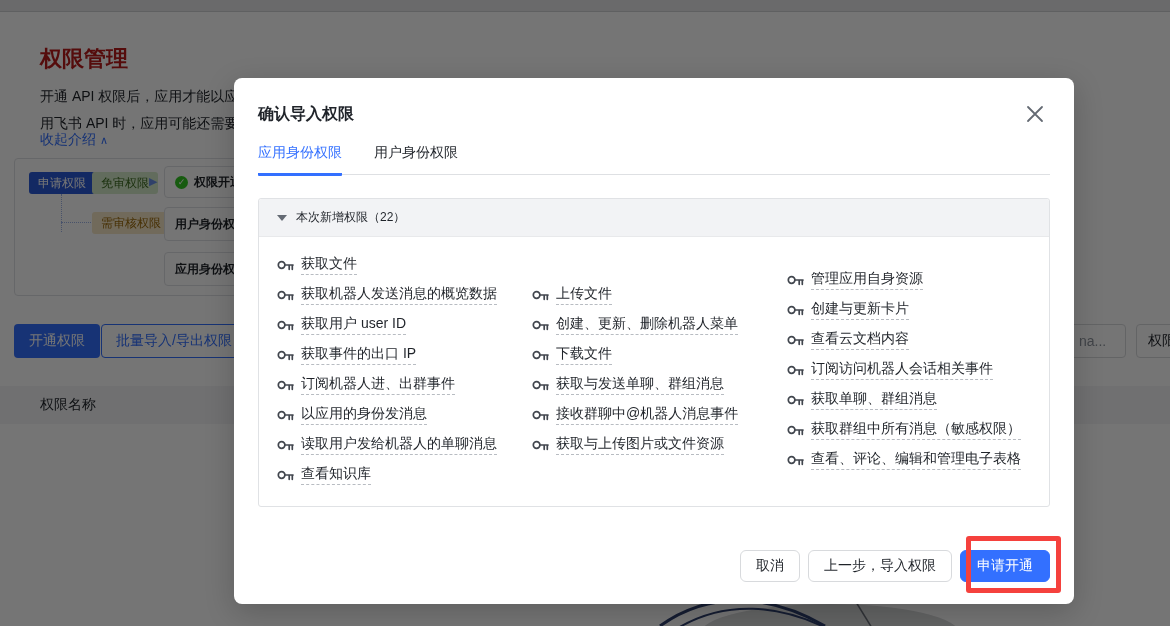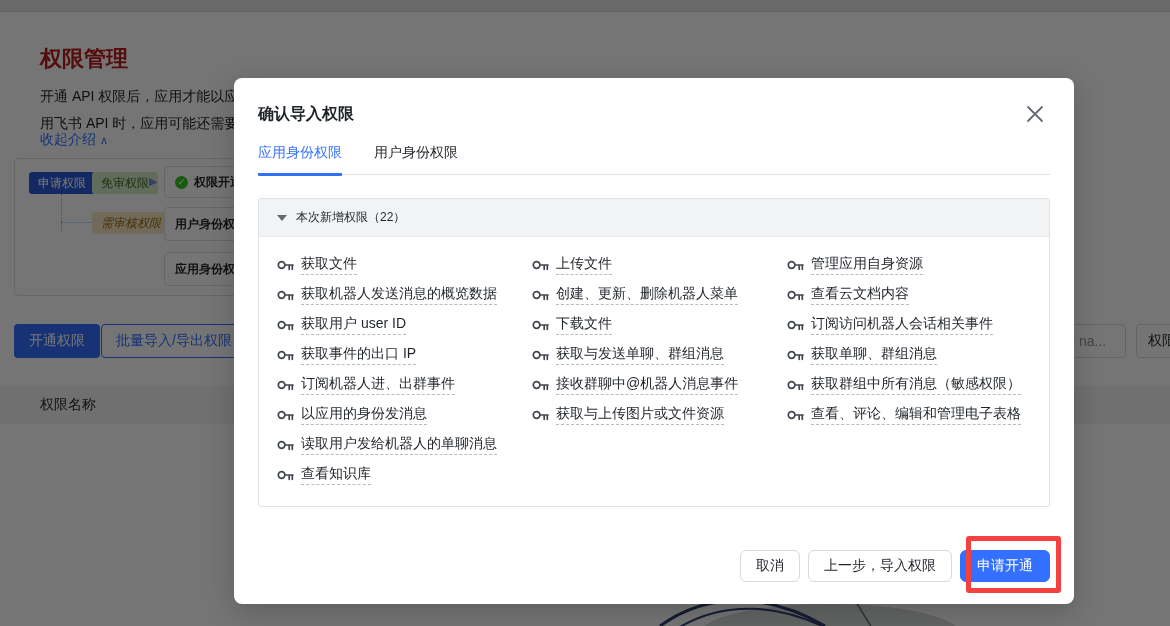--- a/index.html
+++ b/index.html
@@ -11,21 +11,21 @@
   .page-title { position:absolute; left:40px; top:44px; font-size:22px; font-weight:700; color:#b91c1c; }
   .desc-line1 { position:absolute; left:40px; top:88px; font-size:14px; color:#1f2329; }
   .desc-line2 { position:absolute; left:40px; top:115px; font-size:14px; color:#1f2329; }
   .collapse-link { position:absolute; left:40px; top:131px; font-size:14px; font-weight:500; color:#3370ff; cursor:pointer; }
   .collapse-link .caret-up { font-size:11px; margin-left:4px; }
 
   .intro-box { position:absolute; left:14px; top:158px; width:1000px; height:138px; border:1px solid #dfe1e4; border-radius:4px; background:#fff; }
   .badge { position:absolute; height:22px; line-height:22px; padding:0 9px; font-size:12px; border-radius:3px; white-space:nowrap; }
   .badge-apply { left:14px; top:13px; background:#2b5bd7; color:#fff; }
   .badge-free { left:77px; top:13px; background:#d6ecca; color:#3c6b21; }
-  .badge-review { left:77px; top:53px; background:#f6e7c6; color:#9c6a0a;font-style:italic; }
+  .badge-review { left:77px; top:53px; background:#f6e7c6; color:#9c6a0a; }
   .flow-arrow { position:absolute; left:134px; top:16px; color:#6a8fe8; font-size:11px; }
   .mini-card { position:absolute; left:149px; background:#fff; border:1px solid #dfe1e4; border-radius:4px; display:flex; align-items:center; padding:0 10px; gap:6px; white-space:nowrap; }
   .success-card { top:7px; height:32px; width:170px; font-size:12px; font-weight:600; color:#1f2329; }
   .check-dot { width:13px; height:13px; border-radius:50%; background:#34c724; color:#fff; font-size:9px; line-height:13px; text-align:center; flex:0 0 auto; }
   .user-card { top:48px; height:34px; width:170px; font-size:12px; font-weight:700; color:#1f2329; }
   .app-card { top:93px; height:34px; width:170px; font-size:12px; font-weight:700; color:#1f2329; }
   .mini-code { font-size:11px; font-weight:400; color:#8f959e; font-family:"Liberation Mono","DejaVu Sans Mono",monospace; }
   .dot-v { position:absolute; border-left:1px dotted #9db4e8; }
   .dot-h { position:absolute; border-top:1px dotted #9db4e8; }
 
@@ -48,21 +48,21 @@
   .m-close svg { display:block; }
   .tabs { position:absolute; left:24px; top:66px; width:792px; border-bottom:1px solid #dee0e3; display:flex; gap:32px; }
   .tab { font-size:14px; font-weight:500; padding-bottom:11px; cursor:pointer; }
   .tab.active { color:#3370ff; border-bottom:3px solid #3370ff; margin-bottom:-2px; border-radius:1px; }
   .tab.inactive { color:#1f2329; }
 
   .section { position:absolute; left:24px; top:120px; width:792px; height:309px; border:1px solid #e0e2e5; border-radius:3px; background:#fff; }
   .section-head { height:38px; background:#f2f3f5; border-bottom:1px solid #e8e9eb; display:flex; align-items:center; padding-left:18px; gap:9px; cursor:pointer; border-radius:3px 3px 0 0; }
   .tri-down { width:0; height:0; border-left:5px solid transparent; border-right:5px solid transparent; border-top:6px solid #646a73; }
   .section-head span { font-size:12px; font-weight:500; color:#1f2329; }
-  .perm-grid { display:flex; padding:13px 0 0 18px; }
+  .perm-grid { display:flex; padding:13px 0 0 18px;align-items:center; }
   .perm-col { display:flex; flex-direction:column; }
   .perm-col1 { width:255px; } .perm-col2 { width:255px; } .perm-col3 { width:262px; }
   .perm-item { height:30px; display:flex; align-items:center; gap:7px; cursor:pointer; }
   .perm-label { font-size:14px; color:#1f2329; border-bottom:1px dashed #b8bcc2; padding-bottom:1px; line-height:1.25; white-space:nowrap; }
   .key-icon { flex:0 0 auto; }
 
   .m-footer { position:absolute; right:24px; bottom:22px; display:flex; gap:8px; }
   .f-btn { height:32px; display:flex; align-items:center; padding:0 15px; border:1px solid #d8dadd; border-radius:6px; background:#fff; font-size:14px; color:#1f2329; cursor:pointer; white-space:nowrap; }
   .f-btn.primary { background:#3370ff; border-color:#3370ff; color:#fff; padding:0 16px; }
 
@@ -257,20 +257,27 @@
 </div>
         <div class="perm-col perm-col3">
   <div class="perm-item">
     <svg class="key-icon" width="17" height="13" viewBox="0 0 17 13">
       <circle cx="4.6" cy="6" r="3.3" fill="none" stroke="#41464e" stroke-width="1.7"></circle>
       <path d="M8 6 H16 M12.2 6 V10.3 M15.3 6 V10.3" fill="none" stroke="#41464e" stroke-width="1.7" stroke-linecap="round"></path>
     </svg>
     <span class="perm-label">管理应用自身资源</span>
   </div>
 
+  <div class="perm-item">
+    <svg class="key-icon" width="17" height="13" viewBox="0 0 17 13">
+      <circle cx="4.6" cy="6" r="3.3" fill="none" stroke="#41464e" stroke-width="1.7"></circle>
+      <path d="M8 6 H16 M12.2 6 V10.3 M15.3 6 V10.3" fill="none" stroke="#41464e" stroke-width="1.7" stroke-linecap="round"></path>
+    </svg>
+    <span class="perm-label">创建与更新卡片</span>
+  </div>
 
   <div class="perm-item">
     <svg class="key-icon" width="17" height="13" viewBox="0 0 17 13">
       <circle cx="4.6" cy="6" r="3.3" fill="none" stroke="#41464e" stroke-width="1.7"></circle>
       <path d="M8 6 H16 M12.2 6 V10.3 M15.3 6 V10.3" fill="none" stroke="#41464e" stroke-width="1.7" stroke-linecap="round"></path>
     </svg>
     <span class="perm-label">查看云文档内容</span>
   </div>
 
   <div class="perm-item">

